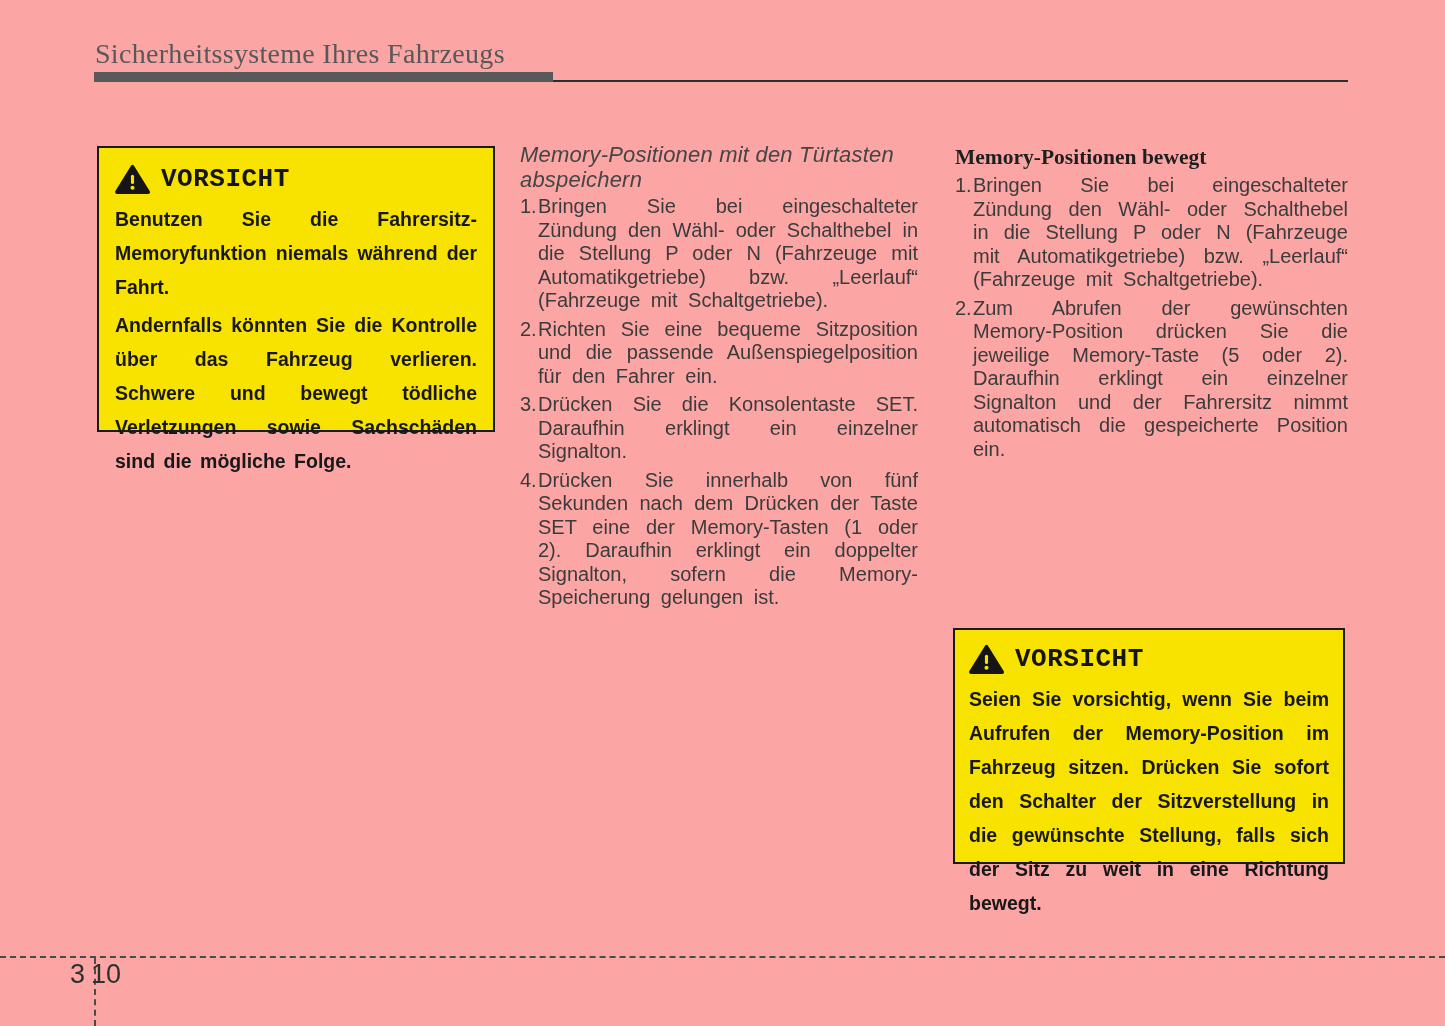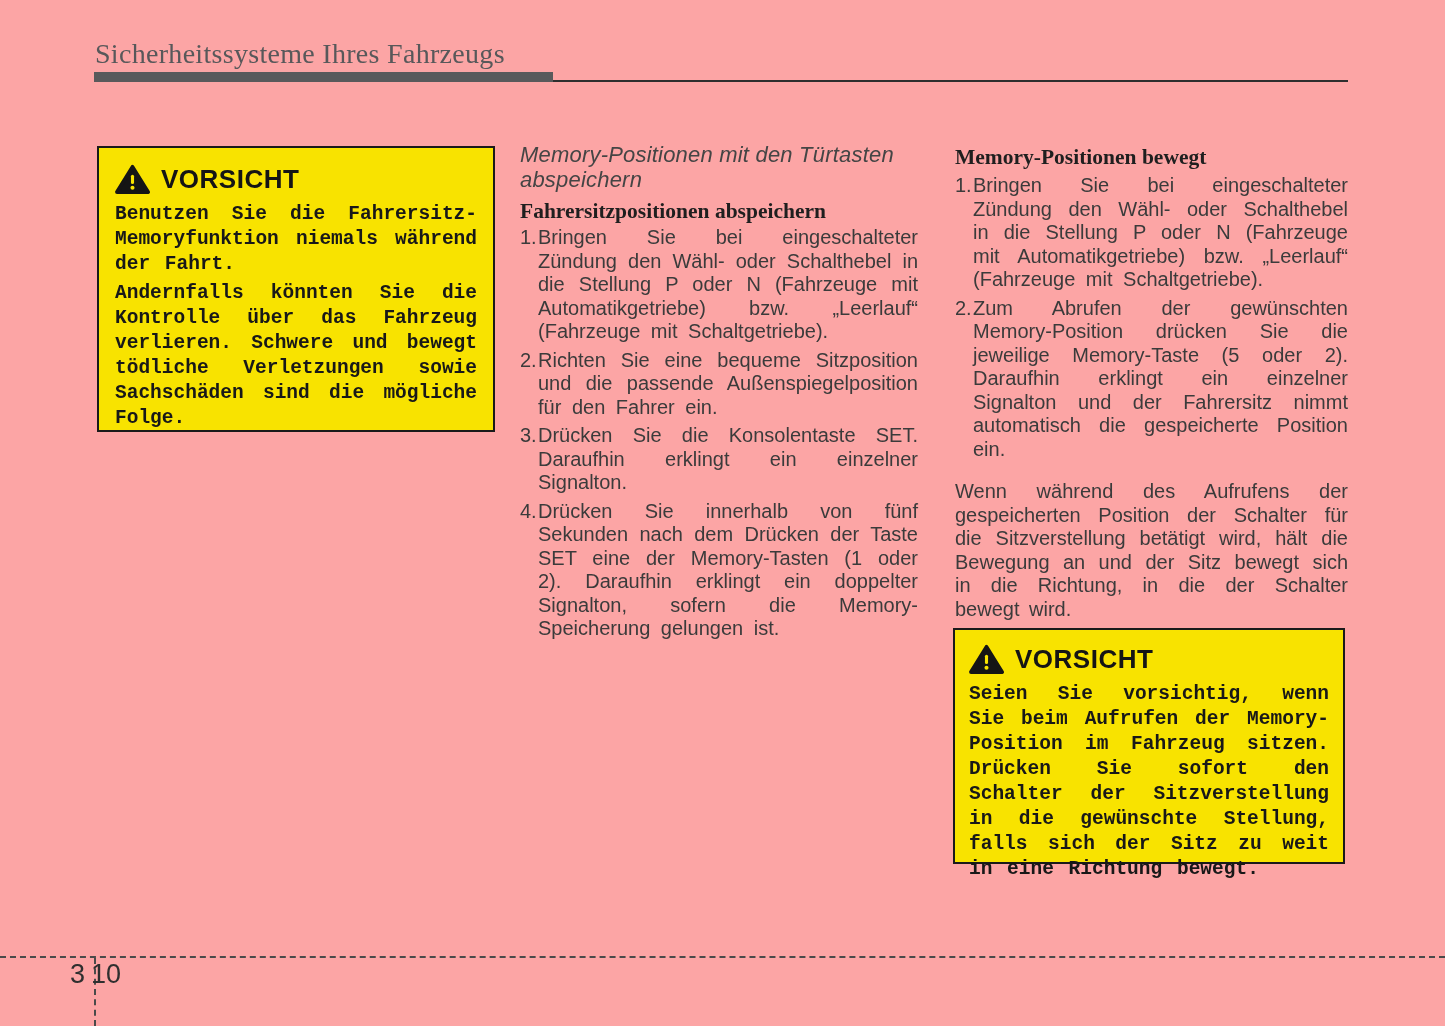--- a/index.html
+++ b/index.html
@@ -20,25 +20,25 @@
 
   
   .warnbox {
     position:absolute; background:#f8e300; border:2px solid #1a1a1a; box-sizing:border-box;
   }
   .warnbox--left  { left:97px;  top:146px; width:398px; height:286px; padding:15px 16px; }
   .warnbox--right { left:953px; top:628px; width:392px; height:236px; padding:13px 14px; }
   .warn-head { display:flex; align-items:center; gap:11px; height:32px; }
   .warn-icon svg { width:35px; height:31px; display:block; }
   .warn-label {
-    font-size:26px; font-weight:bold; color:#151515; letter-spacing:0.5px;
+    font-size:26px; font-weight:bold; color:#151515; letter-spacing:0.5px;font-family:Liberation Mono, monospace;
   }
   .warn-text {
     font-size:19.5px; font-weight:bold; color:#181818;
-    line-height:25px; text-align:justify; word-spacing:3px; margin-top:7px;font-family:Liberation Mono, monospace;
+    line-height:34px; text-align:justify; word-spacing:3px; margin-top:7px;
   }
   .warn-text + .warn-text { margin-top:4px; }
 
   
   .col { position:absolute; top:142px; }
   .col--middle { left:520px; width:398px; }
   .col--right  { left:955px; width:393px; }
 
   .h-italic {
     font-size:22px; font-weight:normal; font-style:italic;
@@ -92,21 +92,20 @@
         </svg>
       </span>
       <span class="warn-label">VORSICHT</span>
     </div>
     <div class="warn-text">Benutzen Sie die Fahrersitz-Memoryfunktion niemals während der Fahrt.</div>
     <div class="warn-text">Andernfalls könnten Sie die Kontrolle über das Fahrzeug verlieren. Schwere und bewegt tödliche Verletzungen sowie Sachschäden sind die mögliche Folge.</div>
   </div>
 
   <div class="col col--middle">
     <div class="h-italic">Memory-Positionen mit den Türtasten abspeichern</div>
-    <div class="h-serif">Fahrersitzpositionen abspeichern</div>
     <div class="steps">
       <div class="step">
         <span class="step-num">1.</span>
         <span>Bringen Sie bei eingeschalteter Zündung den Wähl- oder Schalthebel in die Stellung P oder N (Fahrzeuge mit Automatikgetriebe) bzw. „Leerlauf“ (Fahrzeuge mit Schaltgetriebe).</span>
       </div>
       <div class="step">
         <span class="step-num">2.</span>
         <span>Richten Sie eine bequeme Sitzposition und die passende Außenspiegelposition für den Fahrer ein.</span>
       </div>
       <div class="step">
@@ -125,21 +124,20 @@
     <div class="steps">
       <div class="step">
         <span class="step-num">1.</span>
         <span>Bringen Sie bei eingeschalteter Zündung den Wähl- oder Schalthebel in die Stellung P oder N (Fahrzeuge mit Automatikgetriebe) bzw. „Leerlauf“ (Fahrzeuge mit Schaltgetriebe).</span>
       </div>
       <div class="step">
         <span class="step-num">2.</span>
         <span>Zum Abrufen der gewünschten Memory-Position drücken Sie die jeweilige Memory-Taste (5 oder 2). Daraufhin erklingt ein einzelner Signalton und der Fahrersitz nimmt automatisch die gespeicherte Position ein.</span>
       </div>
     </div>
-    <div class="plain-para">Wenn während des Aufrufens der gespeicherten Position der Schalter für die Sitzverstellung betätigt wird, hält die Bewegung an und der Sitz bewegt sich in die Richtung, in die der Schalter bewegt wird.</div>
   </div>
 
   <div class="warnbox warnbox--right">
     <div class="warn-head">
       <span class="warn-icon">
         <svg viewBox="0 0 36 32" aria-hidden="true">
           <path d="M18 3 L34 29 L2 29 Z" fill="#151515" stroke="#151515" stroke-width="4" stroke-linejoin="round"></path>
           <rect x="16.4" y="11" width="3.2" height="9.6" rx="1.6" fill="#f8e300"></rect>
           <circle cx="18" cy="24.6" r="2.1" fill="#f8e300"></circle>
         </svg>

